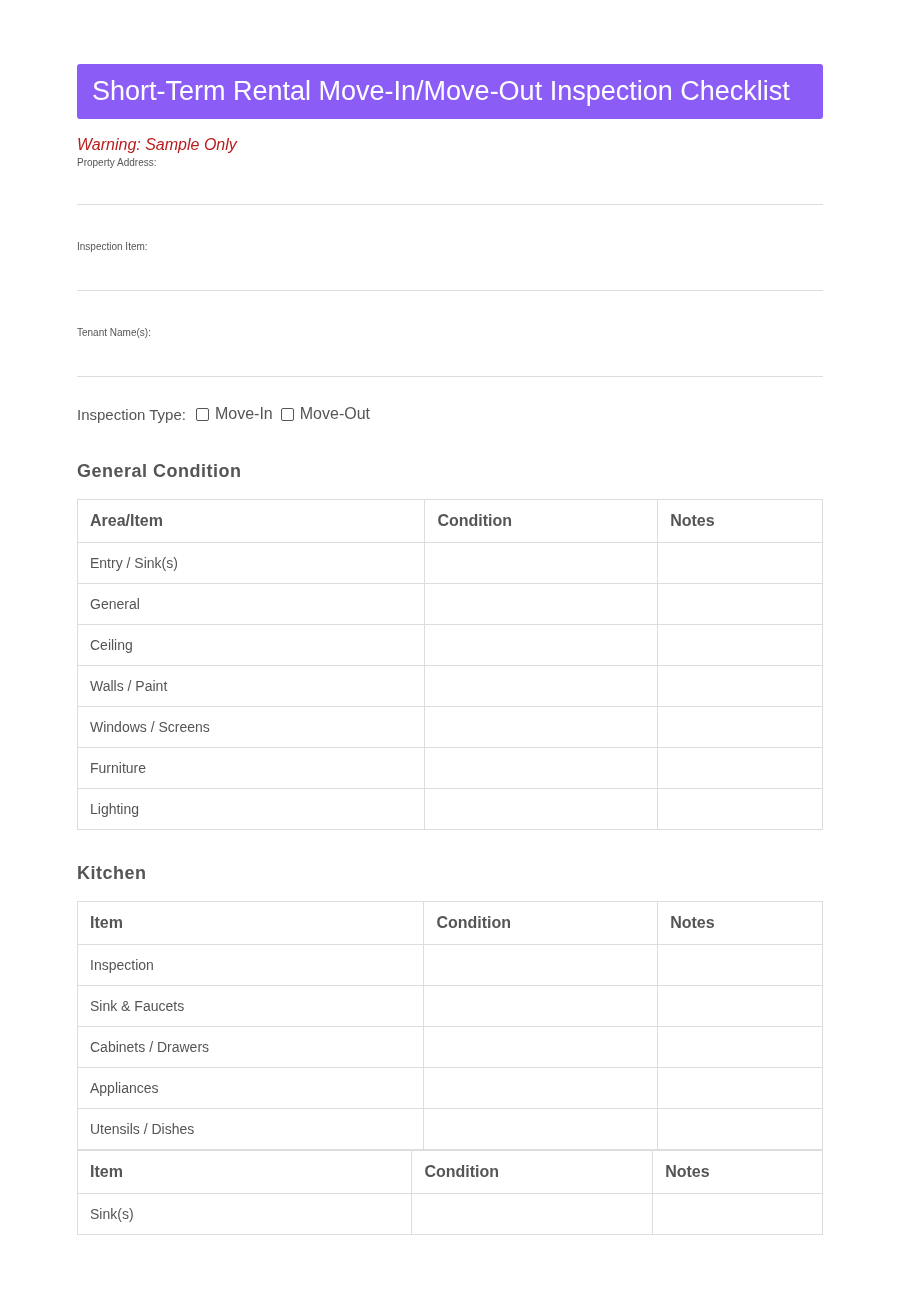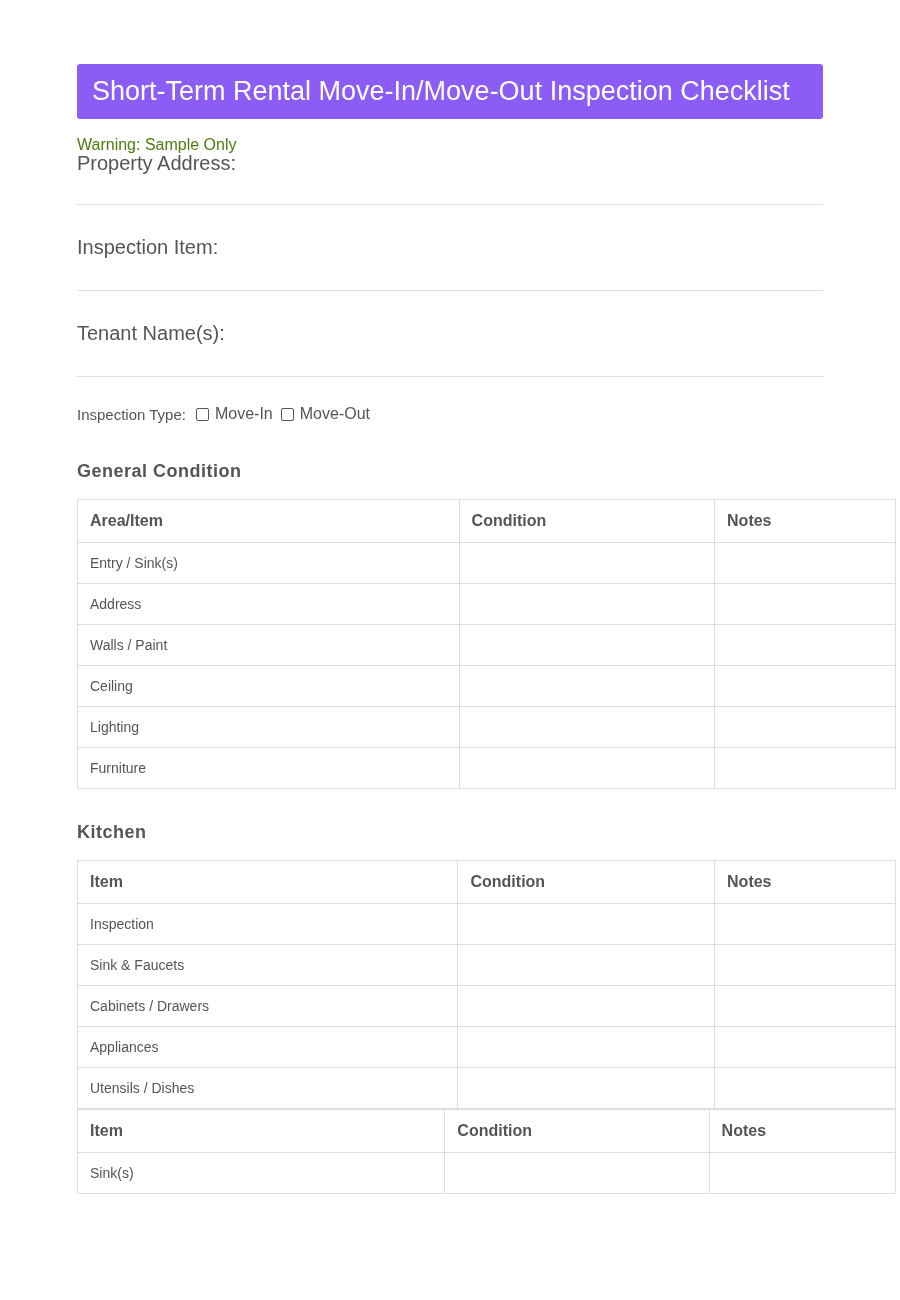--- a/index.html
+++ b/index.html
@@ -4,32 +4,32 @@
   <style>
     * { box-sizing: border-box; margin: 0; padding: 0; }
     html, body { width: 900px; height: 1300px; overflow: hidden; background: #ffffff; }
     body { font-family: "Liberation Sans", sans-serif; color: #555555; position: relative; }
     .page { position: absolute; left: 77px; top: 64px; width: 746px; }
     .title-bar {
       background: #8b5cf6; color: #ffffff; border-radius: 3px;
       height: 55px; padding: 0 15px; display: flex; align-items: center;
       font-size: 27px; font-weight: normal; letter-spacing: 0;
     }
-    .warning { color: #4d7c0f; font-size: 16px; margin-top: 16px; line-height: 19px; }
-    .field { font-size: 20px; color: #555; }
+    .warning { color: #b91c1c; font-style: italic; font-size: 16px; margin-top: 16px; line-height: 19px; }
+    .field { font-size: 10px; color: #555; }
     .field-label { line-height: 18px; display: block; }
     .field-block { border-bottom: 1px solid #dddddd; height: 53px; }
     .field-block.first { height: 51px; }
     .field-gap { height: 33px; }
     .inspection-type { font-size: 15px; margin-top: 27px; display: flex; align-items: center; height: 20px; }
     .cb { display: inline-block; width: 13px; height: 13px; border: 1px solid #555; border-radius: 2px; margin: 0 6px 0 10px; background:#fff; }
     .cb.first { margin-left: 10px; }
     .cb-label { font-size: 16px; color: #555; }
     h2 { font-size: 18px; font-weight: bold; color: #555; letter-spacing: 0.5px; }
-    table { width: 819px; border-collapse: collapse; }
+    table { width: 746px; border-collapse: collapse; }
     th, td { border: 1px solid #dddddd; text-align: left; padding: 0 12px; }
     th { font-size: 16px; font-weight: bold; color: #555; height: 43px; }
     td { font-size: 14px; color: #555; height: 41px; }
   </style>
 </head>
 <body>
 
 <div class="page">
   <div class="title-bar">Short-Term Rental Move-In/Move-Out Inspection Checklist</div>
 
@@ -70,41 +70,46 @@
             <th>Notes</th>
           </tr>
         </thead>
         <tbody>
           <tr>
             <td>Entry / Sink(s)</td>
             <td></td>
             <td></td>
           </tr>
           <tr>
-            <td>Address</td>
+            <td>General</td>
+            <td></td>
+            <td></td>
+          </tr>
+          <tr>
+            <td>Ceiling</td>
             <td></td>
             <td></td>
           </tr>
           <tr>
             <td>Walls / Paint</td>
             <td></td>
             <td></td>
           </tr>
           <tr>
-            <td>Ceiling</td>
+            <td>Windows / Screens</td>
+            <td></td>
+            <td></td>
+          </tr>
+          <tr>
+            <td>Furniture</td>
             <td></td>
             <td></td>
           </tr>
           <tr>
             <td>Lighting</td>
-            <td></td>
-            <td></td>
-          </tr>
-          <tr>
-            <td>Furniture</td>
             <td></td>
             <td></td>
           </tr>
         </tbody>
       </table>
       <h2 style="margin-top: 33px; margin-bottom: 18px; line-height: 20px;">Kitchen</h2>
       <table>
         <colgroup>
           <col style="width: 347px;">
           <col style="width: 234px;">

